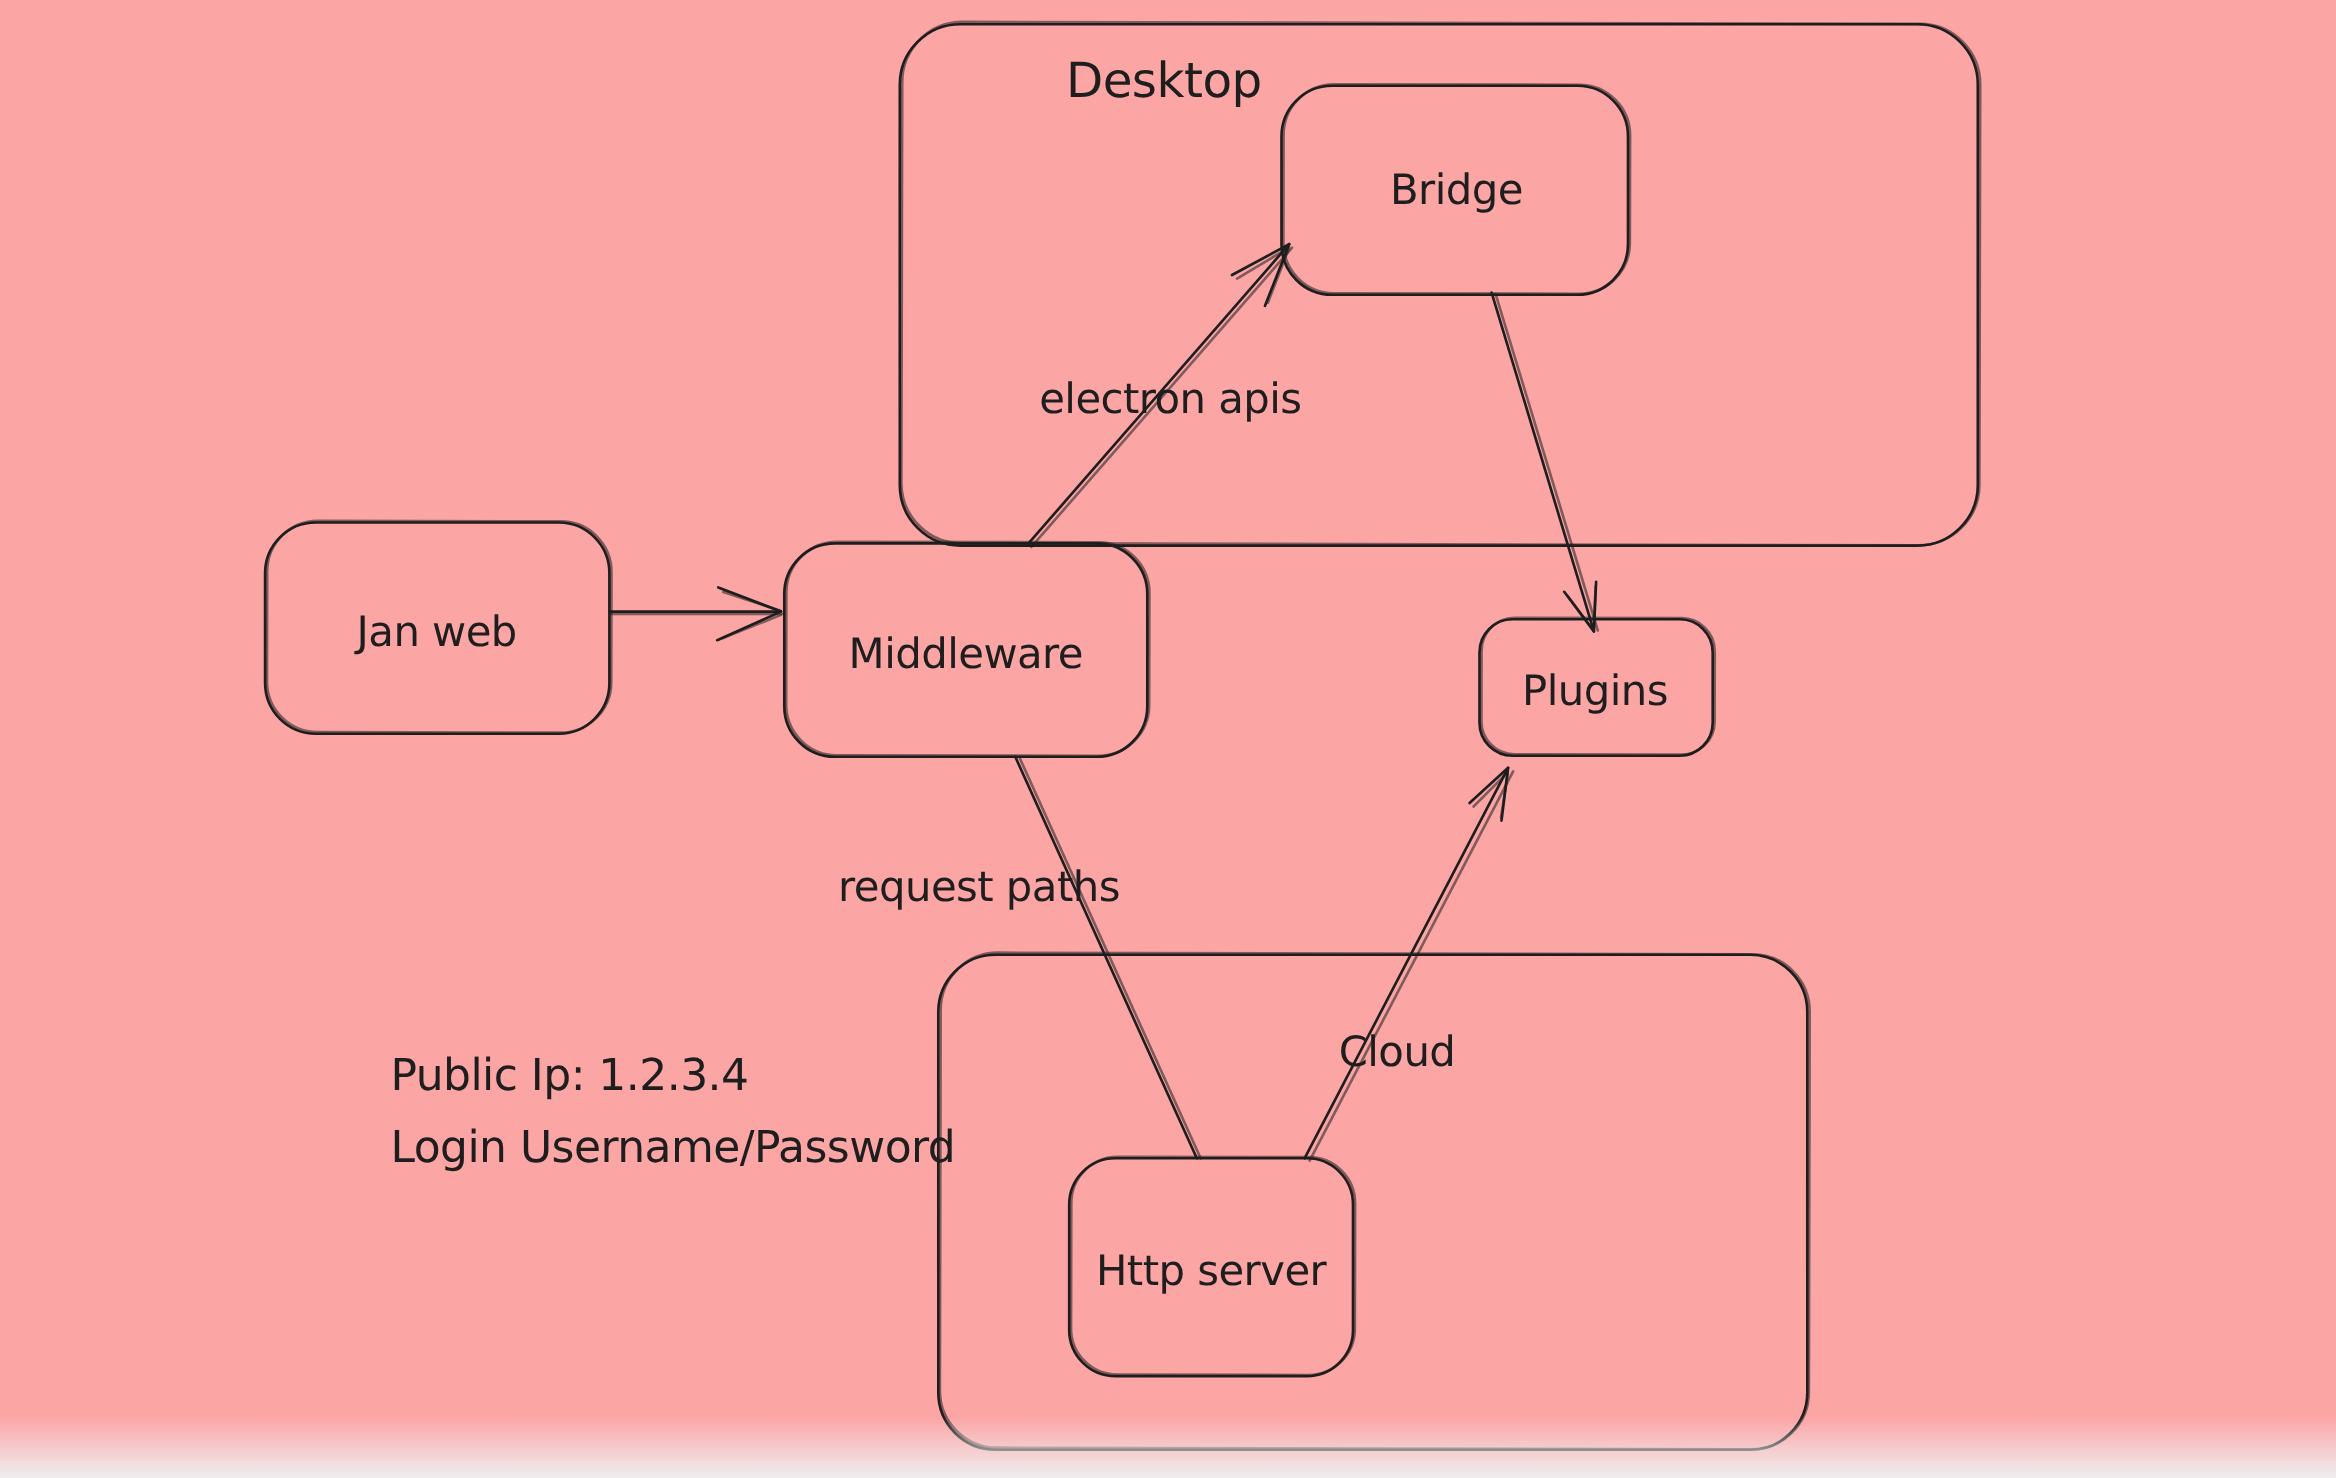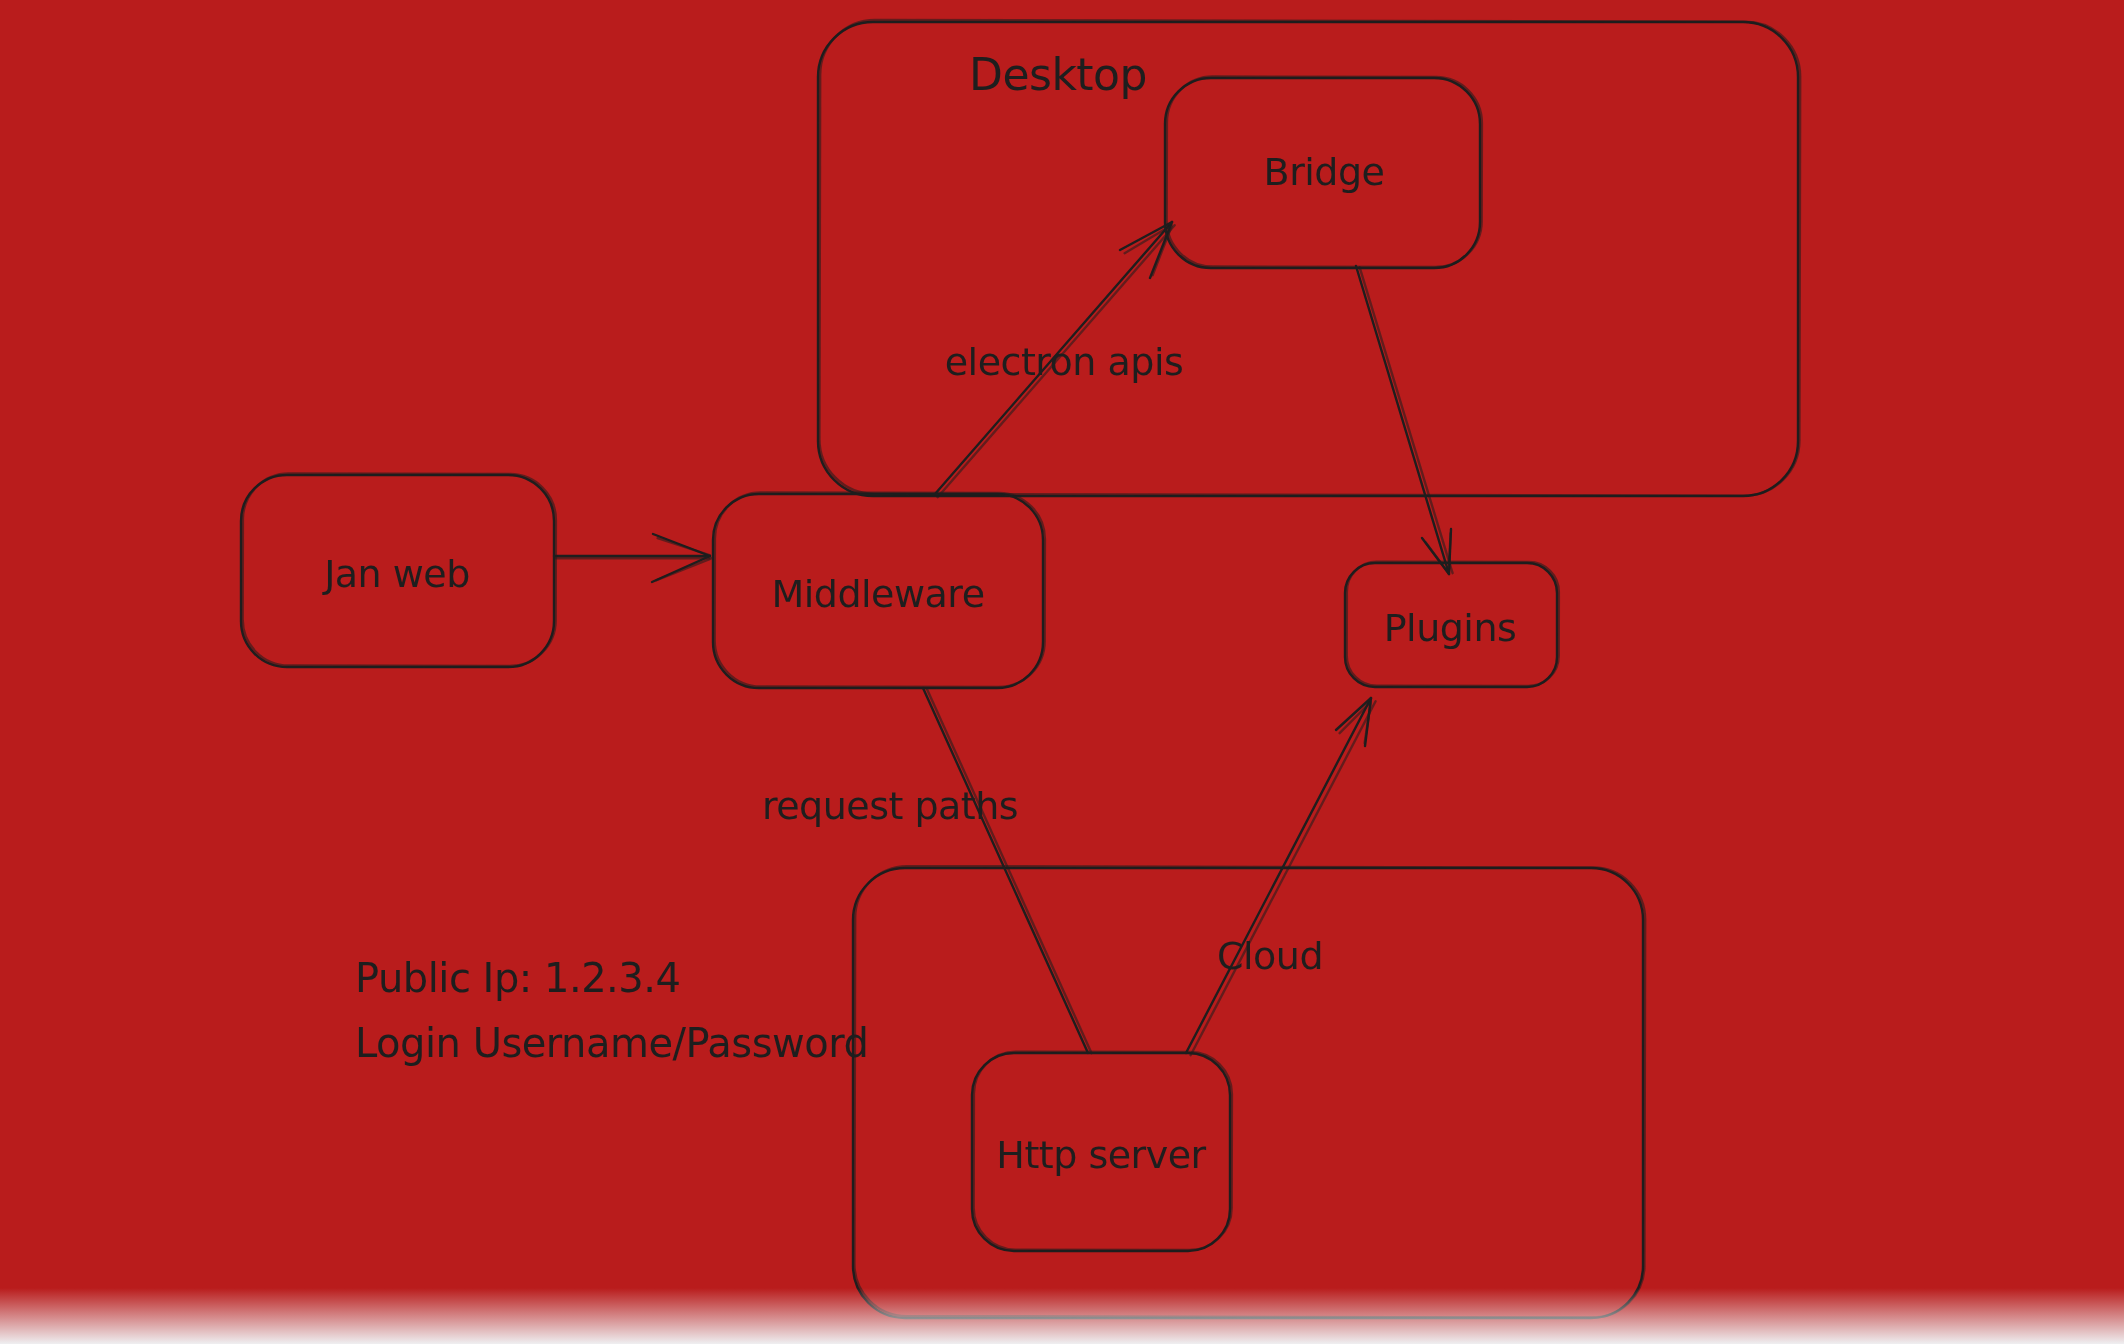--- a/index.html
+++ b/index.html
@@ -4,21 +4,21 @@
 <style>
   html, body {
     margin: 0;
     padding: 0;
     background: #ffffff;
   }
   .canvas {
     position: relative;
     width: 2124px;
     height: 1344px;
-    background: #b91c1c;
+    background: #fca5a5;
     overflow: hidden;
     font-family: "DejaVu Sans", sans-serif;
   }
   svg { display: block; }
 
   
   .stroke {
     fill: none;
     stroke: #1e1e1e;
     stroke-width: 2.4;

